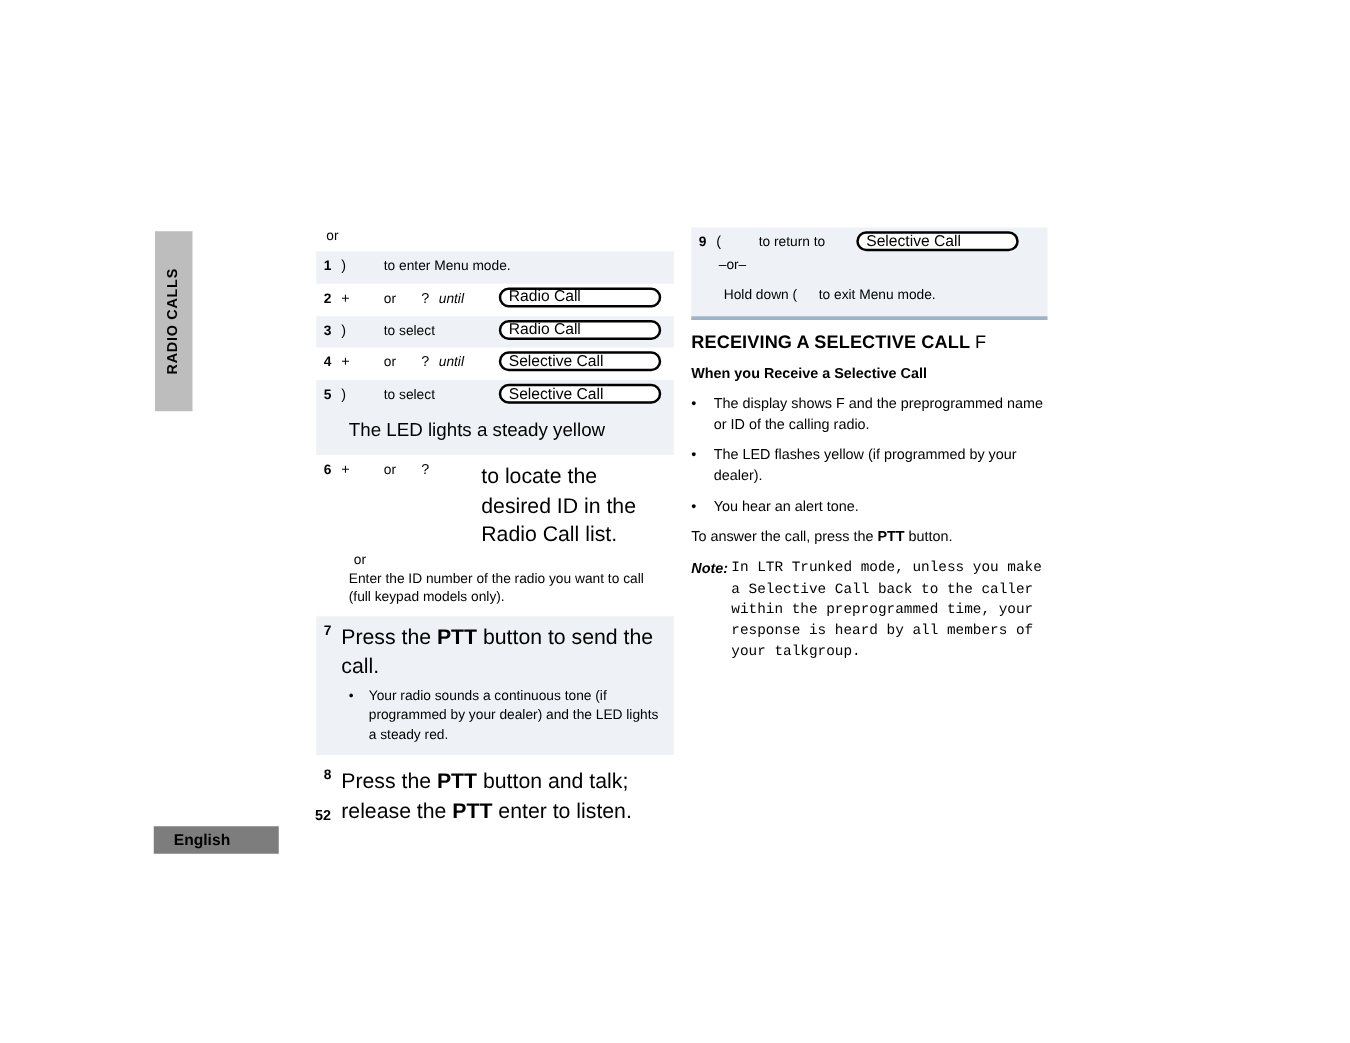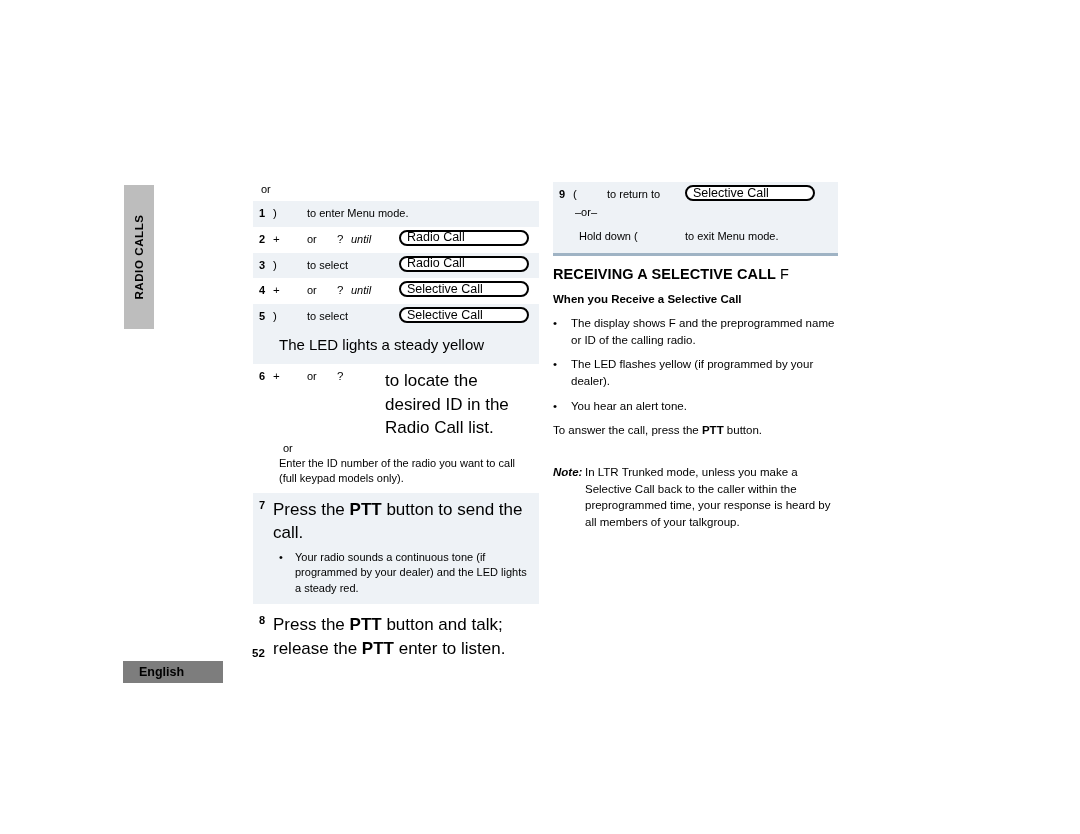--- a/index.html
+++ b/index.html
@@ -186,29 +186,29 @@
     display: flex;
     font-size: 11.5px;
     line-height: 1.45;
     margin-bottom: 8px;
   }
   .rbullet .dot { flex: 0 0 18px; }
   .rbullet .txt { flex: 1 1 auto; }
   .plain-para {
     font-size: 11.5px;
     line-height: 1.45;
-    margin-bottom: 25px;
+    margin-bottom: 8px;
   }
   .note-block {
     display: flex;
     font-size: 11.5px;
     line-height: 1.45;
   }
   .note-block .nlabel { flex: 0 0 32px; font-weight: bold; font-style: italic; }
-  .note-block .nbody { flex: 1 1 auto; }
+  .note-block .nbody { flex: 1 1 auto; font-family: Liberation Mono, monospace; }
   b { font-weight: bold; }
 </style>
 </head>
 <body>
 
 <div class="chapter-tab">
   <span class="chapter-tab-label">RADIO CALLS</span>
 </div>
 
 <div class="lang-badge">
@@ -310,21 +310,21 @@
   <div class="shade" style="padding-bottom:6px;">
     <div class="step" style="padding-bottom:1px;">
       <div class="step-num">9</div>
       <div class="step-body">
         <span class="glyph g-w1">(</span>
         <span class="stext sp-toret">to return to</span>
         <span class="lcd lcd-w">Selective Call</span>
       </div>
     </div>
     <div class="sub-or" style="padding-left:22px;">–or–</div>
-    <div class="cont-line" style="padding-top:9px;padding-bottom:2px;display:flex;gap:30px;">
+    <div class="cont-line" style="padding-top:9px;padding-bottom:2px;display:flex;">
       <span class="stext" style="flex:0 0 76px;">Hold down (</span>
       <span class="stext">to exit Menu mode.</span>
     </div>
   </div>
 
   <div class="hrule"></div>
 
   <h1 class="sect"><span>RECEIVING A SELECTIVE CALL</span> <span class="reg">F</span></h1>
 
   <h2 class="subsect">When you Receive a Selective Call</h2>

